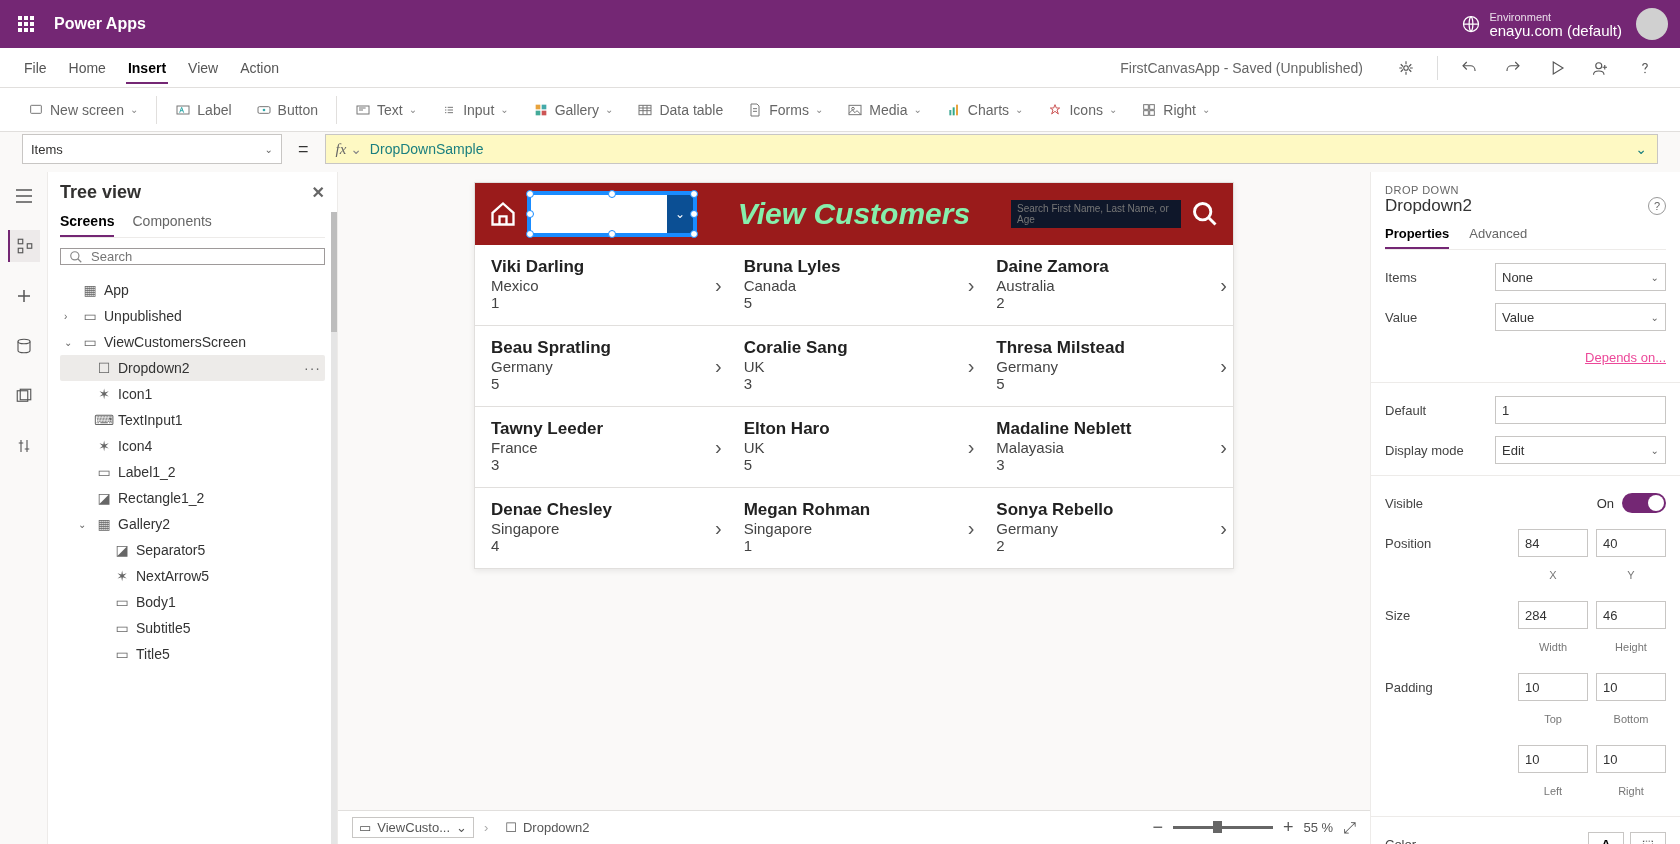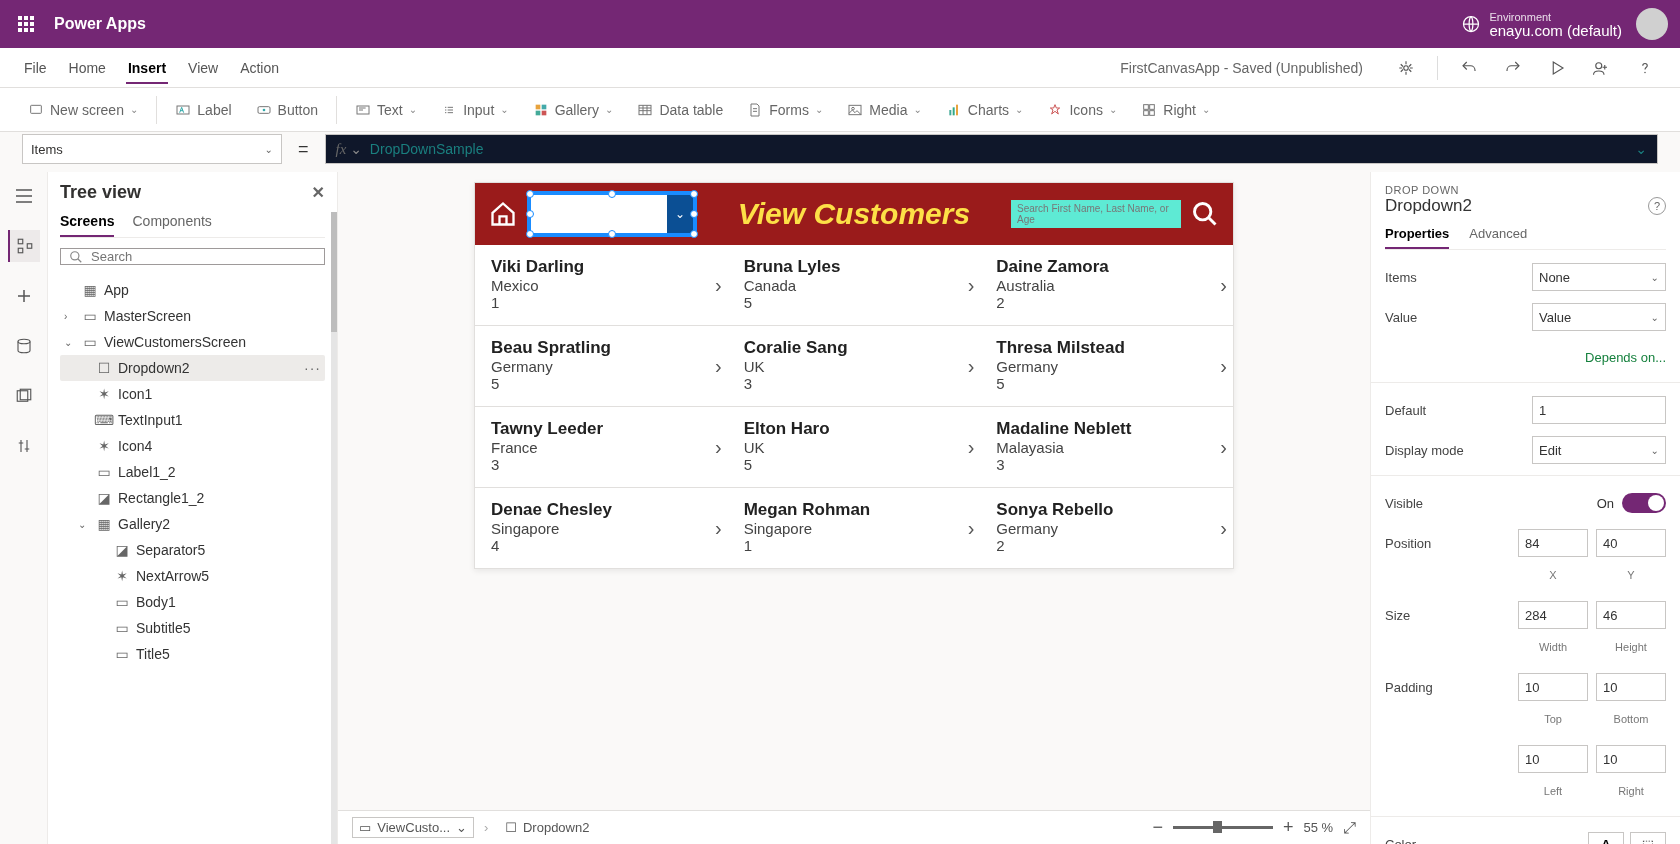--- a/index.html
+++ b/index.html
@@ -24,21 +24,21 @@
 .menubar .iconbtn { padding: 4px; cursor: pointer; display:flex; }
 .vsep { width:1px; height:24px; background:#ddd; }
 .ribbon { height: 44px; display: flex; align-items: center; gap: 12px; padding: 0 22px; background: #fff; border-bottom: 1px solid #e1dfdd; font-size: 14px; color: #666; }
 .ribbon .ritem { display: flex; align-items: center; gap: 6px; cursor: pointer; padding: 4px 6px; }
 .ribbon .ritem svg { width: 16px; height: 16px; }
 .ribbon .chev { font-size: 10px; color: #888; }
 .ribbon .rsep { width:1px; height:28px; background:#e1dfdd; }
 .formulabar { height: 40px; display: flex; align-items: center; padding: 4px 22px 10px; gap: 12px; background:#faf9f8; }
 .fb-select { width: 260px; height: 30px; border: 1px solid #c8c6c4; background: #fff; display: flex; align-items: center; padding: 0 8px; font-size: 13px; justify-content: space-between; }
 .fb-eq { font-size: 18px; color: #333; padding:0 4px;}
-.fb-input { flex: 1; height: 30px; border: 1px solid #c8c6c4; background: #0f172a; display: flex; align-items: center; padding: 0 10px; font-family: Consolas, monospace; font-size: 14px; color: #1a7f7f; justify-content: space-between; }
+.fb-input { flex: 1; height: 30px; border: 1px solid #c8c6c4; background: #fef9c3; display: flex; align-items: center; padding: 0 10px; font-family: Consolas, monospace; font-size: 14px; color: #1a7f7f; justify-content: space-between; }
 .fb-fx { font-style: italic; font-family: 'Times New Roman', serif; color:#666; margin-right:4px; font-size:15px;}
 .main { display: flex; height: calc(844px - 48px - 40px - 44px - 40px); }
 .leftrail { width: 48px; background: #faf9f8; border-right: 1px solid #edebe9; display: flex; flex-direction: column; align-items: center; padding-top: 8px; gap: 18px; }
 .leftrail .railbtn { width: 32px; height: 32px; display:flex; align-items:center; justify-content:center; cursor:pointer; color:#555;}
 .leftrail .railbtn.active { background:#edeaea; border-left:2px solid #742774; }
 .treepanel { width: 290px; background: #fff; border-right: 1px solid #edebe9; padding: 10px 12px 0; position: relative; overflow-y:auto;}
 .tp-title { font-size: 18px; font-weight: 600; margin-bottom: 10px; display:flex; justify-content: space-between; align-items:center;}
 .tp-close { font-size:16px; color:#666; cursor:pointer; }
 .tp-tabs { display: flex; gap: 18px; border-bottom: 1px solid #edebe9; margin-bottom: 10px; font-size: 14px; }
 .tp-tabs .tab { padding-bottom: 6px; cursor: pointer; color:#666;}
@@ -59,22 +59,22 @@
 .phone-frame { width: 760px; background:#fff; border:1px solid #e1dfdd; box-shadow:0 2px 6px rgba(0,0,0,.08);}
 .app-header { background:#9a1b1b; height:62px; display:flex; align-items:center; padding:0 14px; gap:10px; position:relative;}
 .home-ic { width:28px; height:28px; color:#fff; }
 .dropdown-sel { width:170px; height:46px; border:4px solid #1a8cff; background:#fff; display:flex; align-items:center; position:relative; }
 .dropdown-sel .dd-body { flex:1; }
 .dropdown-sel .dd-arrow { width:26px; height:100%; background:#0b4f94; display:flex; align-items:center; justify-content:center; color:#fff; font-size:12px;}
 .handle { width:8px; height:8px; background:#fff; border:1px solid #1a8cff; position:absolute; border-radius:50%;}
 .h-tl{top:-5px;left:-5px}.h-tr{top:-5px;right:-5px}.h-bl{bottom:-5px;left:-5px}.h-br{bottom:-5px;right:-5px}
 .h-tm{top:-5px;left:50%;margin-left:-4px}.h-bm{bottom:-5px;left:50%;margin-left:-4px}
 .h-ml{top:50%;left:-5px;margin-top:-4px}.h-mr{top:50%;right:-5px;margin-top:-4px}
-.app-title-big { flex:1; text-align:center; color:#fde047; font-size:30px; font-weight:700; font-style:italic; }
-.searchbox { width:170px; height:28px; background:#5eead4; font-size:10px; color:#777; padding:0 6px; display:flex; align-items:center;}
+.app-title-big { flex:1; text-align:center; color:#86efac; font-size:30px; font-weight:700; font-style:italic; }
+.searchbox { width:170px; height:28px; background:#0f172a; font-size:10px; color:#777; padding:0 6px; display:flex; align-items:center;}
 .mag { width:28px; height:28px; color:#fff; }
 .gallery { background:#fff; }
 .grow { display:grid; grid-template-columns: 1fr 1fr 1fr; border-top:1px solid #e1dfdd; }
 .grow:first-child { border-top:none; }
 .gcell { padding:12px 16px 14px; position:relative; display:flex; flex-direction:column;}
 .gcell .name { font-size:17px; font-weight:600; color:#222;}
 .gcell .country { font-size:15px; color:#444; }
 .gcell .num { font-size:15px; color:#444; }
 .gcell .arrow { position:absolute; right:6px; top:50%; transform:translateY(-50%); color:#555; font-size:20px;}
 .canvas-footer { height:34px; border-top:1px solid #e1dfdd; background:#fff; display:flex; align-items:center; padding:0 14px; gap:10px; font-size:13px; color:#555;}
@@ -86,23 +86,23 @@
 .slider .thumb { width:9px; height:12px; background:#666; position:absolute; top:-5px; left:40px; }
 .proppanel { width: 310px; background:#fff; border-left:1px solid #edebe9; padding:12px 14px 0; overflow-y:auto; font-size:13px; color:#333;}
 .pp-cat { font-size:11px; color:#666; letter-spacing:.5px; text-transform:uppercase; }
 .pp-title { font-size:17px; margin-bottom:10px; display:flex; justify-content:space-between; align-items:center;}
 .pp-help { width:18px;height:18px;border:1px solid #999;border-radius:50%;display:flex;align-items:center;justify-content:center;font-size:11px;color:#666;}
 .pp-tabs { display:flex; gap:20px; border-bottom:1px solid #edebe9; margin-bottom:12px;}
 .pp-tabs .tab { padding-bottom:6px; cursor:pointer; color:#666;}
 .pp-tabs .tab.active { font-weight:600; color:#000; border-bottom:2px solid #742774;}
 .prow { display:flex; align-items:center; justify-content:space-between; margin-bottom:10px; min-height:30px;}
 .prow .plabel { color:#444; }
-.pselect,.pinput { width:134px; height:28px; border:1px solid #c8c6c4; padding:0 6px; font-size:13px; background:#fff; display:flex; align-items:center; justify-content:space-between;}
+.pselect,.pinput { width:171px; height:28px; border:1px solid #c8c6c4; padding:0 6px; font-size:13px; background:#fff; display:flex; align-items:center; justify-content:space-between;}
 .pselect .chev, .fb-select .chev { font-size:10px; color:#666;}
-.linklike { color:#15803d; cursor:pointer; }
+.linklike { color:#ec4899; cursor:pointer;text-decoration:underline; }
 .divider { height:1px; background:#edebe9; margin:8px -14px 12px;}
 .toggle { width:44px; height:20px; border-radius:10px; background:#742774; position:relative; }
 .toggle .knob { width:16px; height:16px; border-radius:50%; background:#fff; position:absolute; top:2px; right:2px;}
 .onlabel { margin-right:8px; color:#333;}
 .twoinputs { display:flex; gap:8px; }
 .twoinputs .pinput { width:70px; }
 .sublabels { display:flex; gap:8px; }
 .sublabels span { width:70px; text-align:center; font-size:11px; color:#777;}
 .swatch { width:36px; height:24px; border:1px solid #c8c6c4; display:flex; align-items:center; justify-content:center; font-size:13px;}
 .swatchpair { display:flex; gap:6px;}
@@ -359,21 +359,21 @@
     </div>
     <div class="treelist">
       <div class="tnode">
           <span class="tcaret"></span>
           <span class="ticon">▦</span>
           <span class="tlabel">App</span>
         </div>
       <div class="tnode">
           <span class="tcaret">›</span>
           <span class="ticon">▭</span>
-          <span class="tlabel">MasterScreen</span>
+          <span class="tlabel">Unpublished</span>
         </div>
       <div class="tnode">
           <span class="tcaret">⌄</span>
           <span class="ticon">▭</span>
           <span class="tlabel">ViewCustomersScreen</span>
         </div>
       <div class="tnode indent1 selected">
           <span class="tcaret"></span>
           <span class="ticon">☐</span>
           <span class="tlabel">Dropdown2</span>

